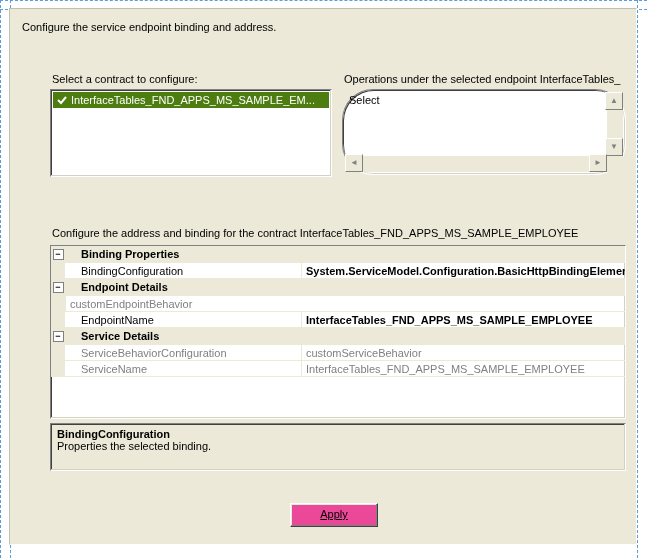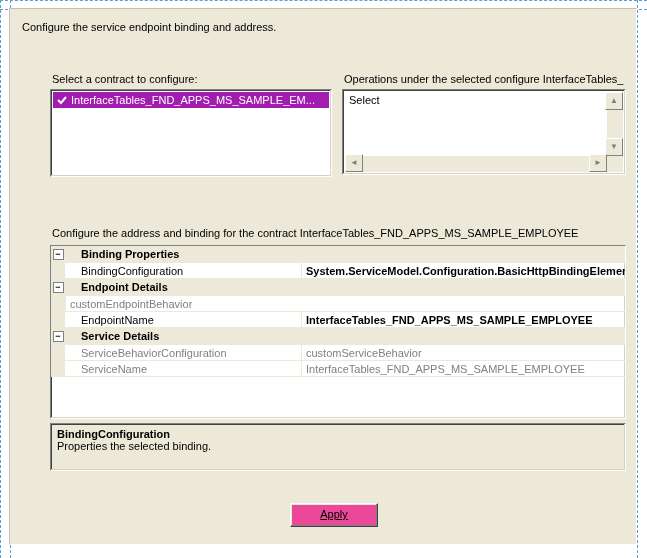--- a/index.html
+++ b/index.html
@@ -31,35 +31,36 @@
     position: absolute; left: 40px; top: 80px;
     width: 280px; height: 86px;
     background: #fff;
     border-top: 1px solid #808080; border-left: 1px solid #808080;
     border-bottom: 1px solid #fff; border-right: 1px solid #fff;
     box-shadow: inset -1px -1px 0 #d4d0c8, inset 1px 1px 0 #404040;
     overflow: hidden;
   }
   .contract-row {
     display:flex; align-items:center;
-    background: #a21caf; color:#fff;
+    background: #4d7c0f; color:#fff;
     height: 16px; padding: 0 2px 0 3px;
     margin: 2px 2px 0 2px;
   }
   .check-svg { flex:0 0 auto; margin-right: 3px; }
   .contract-row span { white-space:nowrap; overflow:hidden; text-overflow:ellipsis; }
 
   .ops-box {
     position: absolute; left: 332px; top: 80px;
     width: 284px; height: 86px;
     background: #fff;
     border-top: 1px solid #808080; border-left: 1px solid #808080;
     border-bottom: 1px solid #fff; border-right: 1px solid #fff;
     box-shadow: inset -1px -1px 0 #d4d0c8, inset 1px 1px 0 #404040;
     box-sizing: border-box;
+    border-radius: 31px;
   }
   .ops-content {
     position:absolute; left:2px; top:2px; right:18px; bottom:18px;
     padding: 2px 4px;
   }
   .sb-btn {
     position:absolute; width:16px; height:16px;
     background:#ece9d8;
     border-top:1px solid #fff; border-left:1px solid #fff;
     border-right:1px solid #808080; border-bottom:1px solid #808080;
@@ -154,21 +155,21 @@
 <div class="guide-v" style="left:10px"></div>
 <div class="guide-v" style="right:9px"></div>
 <div class="guide-h" style="top:0"></div>
 <div class="guide-h" style="top:9px"></div>
 
 <div class="panel">
 
   <div class="instr">Configure the service endpoint binding and address.</div>
 
   <div class="lbl-contract">Select a contract to configure:</div>
-  <div class="lbl-ops">Operations under the selected configure  InterfaceTables_</div>
+  <div class="lbl-ops">Operations under the selected endpoint  InterfaceTables_</div>
 
   <div class="contract-box">
     <div class="contract-row">
       <svg class="check-svg" width="12" height="12" viewBox="0 0 12 12">
         <polyline points="2,6 5,9 10,3" fill="none" stroke="#fff" stroke-width="2"></polyline>
       </svg>
       <span>InterfaceTables_FND_APPS_MS_SAMPLE_EM...</span>
     </div>
   </div>
 

